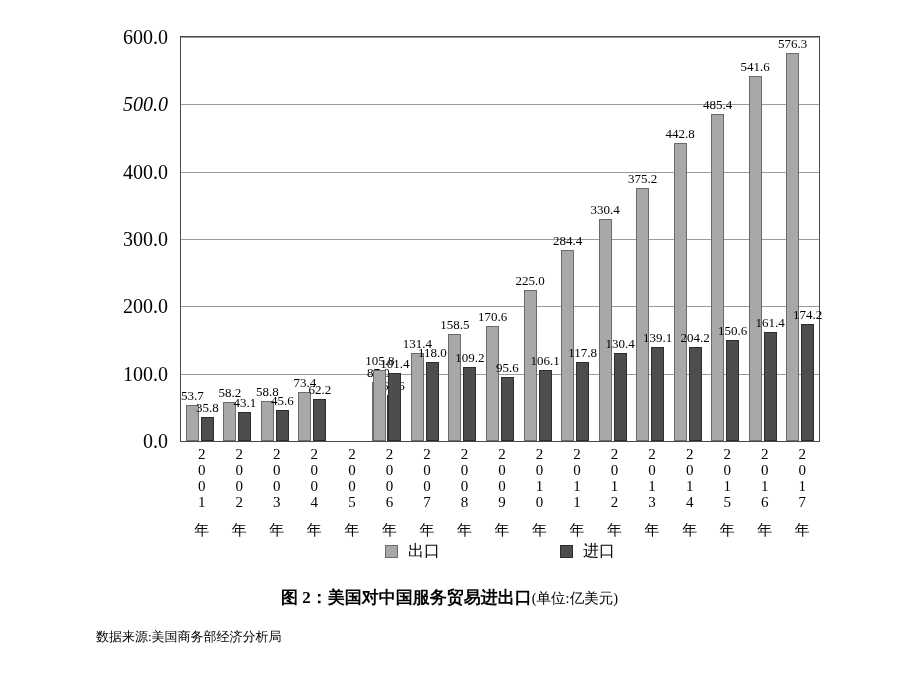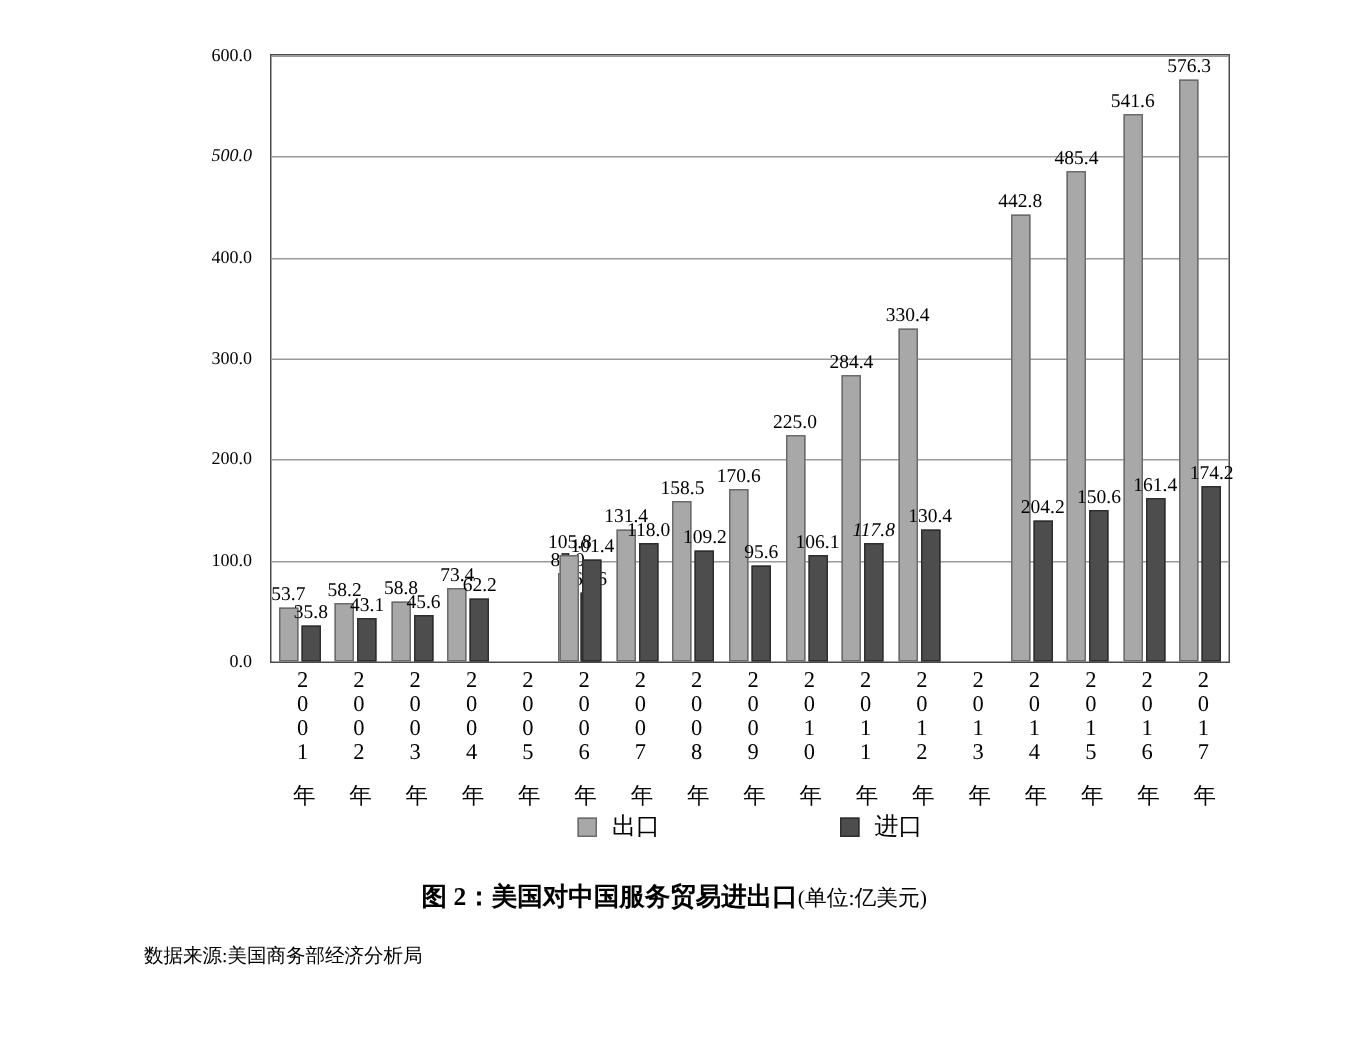--- a/index.html
+++ b/index.html
@@ -36,21 +36,21 @@
     position: absolute;
     left: 0;
     width: 100%;
     border-top: 1px solid #9a9a9a;
     height: 0;
   }
   .ytick-label {
     position: absolute;
     right: 0;
     transform: translateY(-50%);
-    font-size: 12px;
+    font-size: 20px;
     color: #000;
     white-space: nowrap;
     text-align: right;
     font-family: "Liberation Serif", serif;
   }
   #y-axis-labels {
     position: absolute;
     left: 100px;
     top: 36px;
     width: 72px;
@@ -249,27 +249,33 @@
       <div class="group" style="left: 337.765px; width: 37.5294px;">
         <div class="bar export" style="height: 151.5px; width: 13px; left: 4.76471px;"></div>
         <div class="bar-label" style="bottom: 154.5px; left: -6.73529px; width: 36px;">225.0</div>
         <div class="bar import" style="height: 71.4407px; width: 13px; left: 19.7647px;"></div>
         <div class="bar-label" style="bottom: 74.4407px; left: 8.26471px; width: 36px;">106.1</div>
       </div>
       <div class="group" style="left: 375.294px; width: 37.5294px;">
         <div class="bar export" style="height: 191.496px; width: 13px; left: 4.76471px;"></div>
         <div class="bar-label" style="bottom: 194.496px; left: -6.73529px; width: 36px;">284.4</div>
         <div class="bar import" style="height: 79.3187px; width: 13px; left: 19.7647px;"></div>
-        <div class="bar-label" style="bottom: 82.3187px; left: 8.26471px; width: 36px; font-style: italic;">117.8</div>
+        <div class="bar-label" style="bottom: 82.3187px; left: 8.26471px; width: 36px;">117.8</div>
       </div>
       <div class="group" style="left: 412.824px; width: 37.5294px;">
         <div class="bar export" style="height: 222.469px; width: 13px; left: 4.76471px;"></div>
         <div class="bar-label" style="bottom: 225.469px; left: -6.73529px; width: 36px;">330.4</div>
         <div class="bar import" style="height: 87.8027px; width: 13px; left: 19.7647px;"></div>
         <div class="bar-label" style="bottom: 90.8027px; left: 8.26471px; width: 36px;">130.4</div>
+      </div>
+      <div class="group" style="left: 450.353px; width: 37.5294px;">
+        <div class="bar export" style="height: 252.635px; width: 13px; left: 4.76471px;"></div>
+        <div class="bar-label" style="bottom: 255.635px; left: -6.73529px; width: 36px;">375.2</div>
+        <div class="bar import" style="height: 93.6607px; width: 13px; left: 19.7647px;"></div>
+        <div class="bar-label" style="bottom: 96.6607px; left: 8.26471px; width: 36px;">139.1</div>
       </div>
       <div class="group" style="left: 487.882px; width: 37.5294px;">
         <div class="bar export" style="height: 298.152px; width: 13px; left: 4.76471px;"></div>
         <div class="bar-label" style="bottom: 301.152px; left: -6.73529px; width: 36px;">442.8</div>
         <div class="bar import" style="height: 94.4013px; width: 13px; left: 19.7647px;"></div>
         <div class="bar-label" style="bottom: 97.4013px; left: 8.26471px; width: 36px;">204.2</div>
       </div>
       <div class="group" style="left: 525.412px; width: 37.5294px;">
         <div class="bar export" style="height: 326.836px; width: 13px; left: 4.76471px;"></div>
         <div class="bar-label" style="bottom: 329.836px; left: -6.73529px; width: 36px;">485.4</div>

